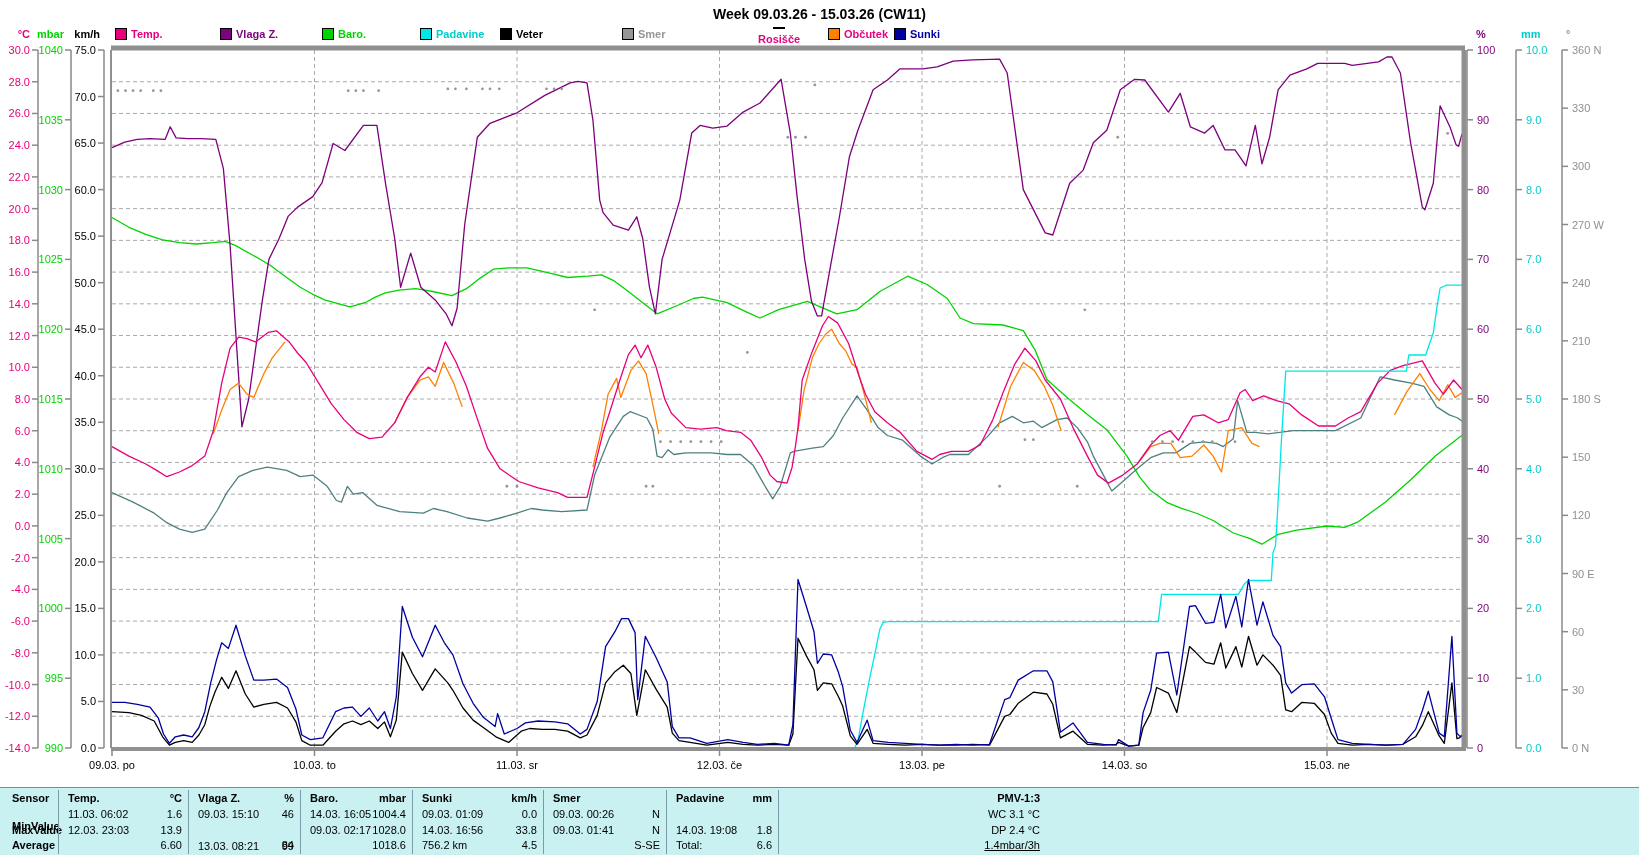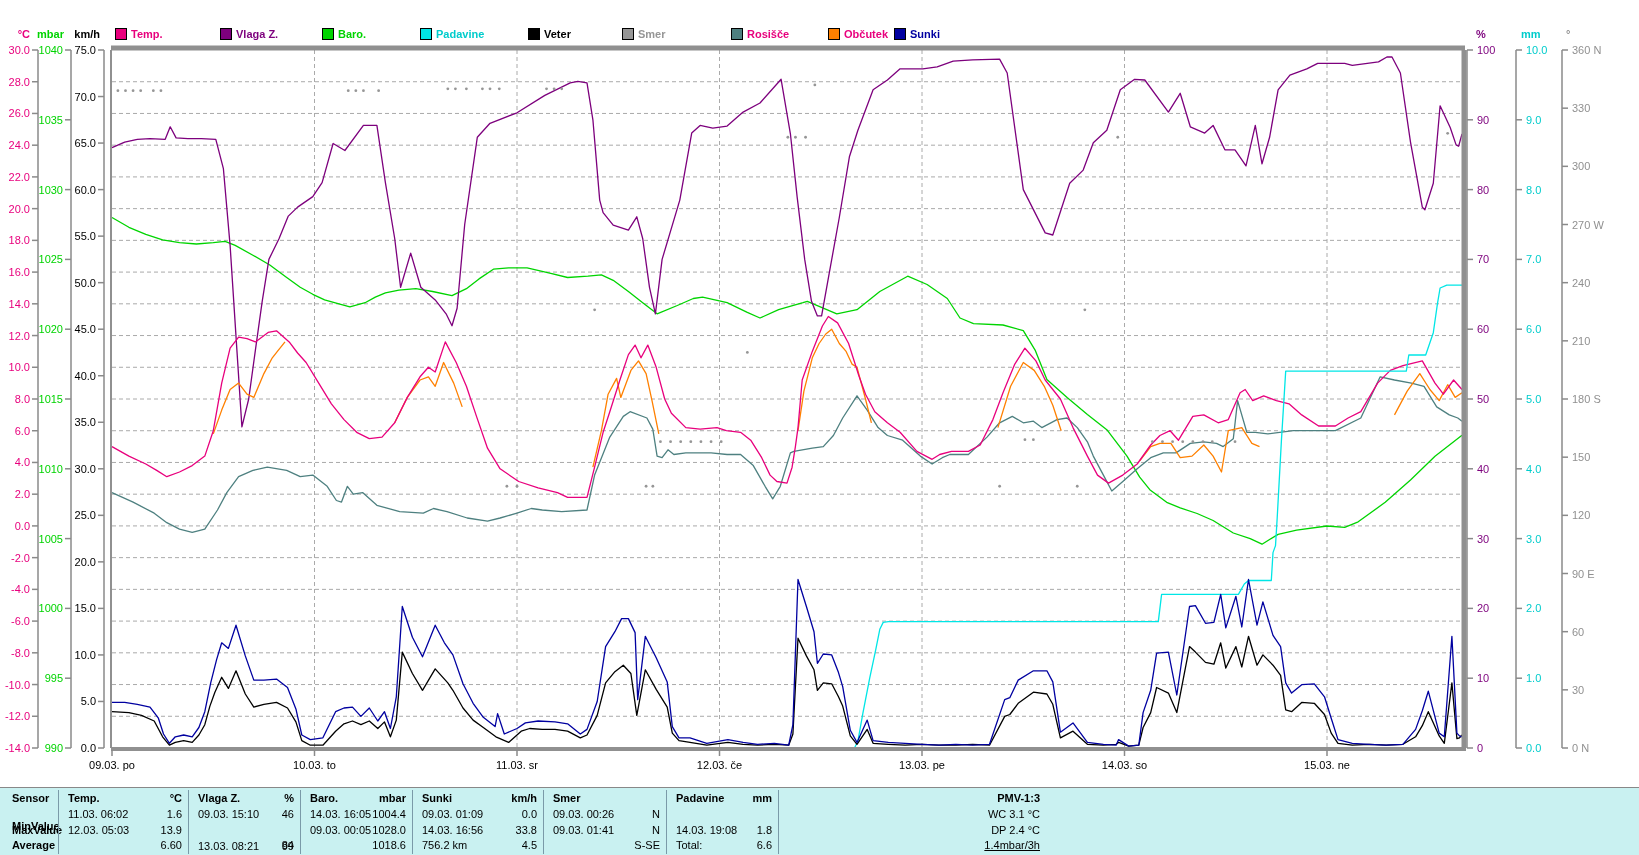--- a/index.html
+++ b/index.html
@@ -16,46 +16,47 @@
   .trow{position:absolute;left:0;width:100%;height:15px;font-size:11px;color:#000;white-space:nowrap;}
   .trow .l{position:absolute;left:8px;}
   .trow .r{position:absolute;right:8px;}
   .trow.c{text-align:right;}
   .bold{font-weight:bold;}
 </style>
 </head>
 <body>
 
 <div id="app">
+  <div id="title">Week 09.03.26 - 15.03.26 (CW11)</div>
   <div id="legend">
       <div class="lg-item" style="left: 115px;">
         <span class="lg-sw" style="background: rgb(232, 0, 125);"></span>
         <span class="lg-lb" style="color: rgb(232, 0, 125);">Temp.</span>
       </div>
       <div class="lg-item" style="left: 220px;">
         <span class="lg-sw" style="background: rgb(125, 0, 125);"></span>
         <span class="lg-lb" style="color: rgb(125, 0, 125);">Vlaga Z.</span>
       </div>
       <div class="lg-item" style="left: 322px;">
         <span class="lg-sw" style="background: rgb(0, 212, 0);"></span>
         <span class="lg-lb" style="color: rgb(0, 212, 0);">Baro.</span>
       </div>
       <div class="lg-item" style="left: 420px;">
         <span class="lg-sw" style="background: rgb(0, 230, 230);"></span>
         <span class="lg-lb" style="color: rgb(0, 204, 204);">Padavine</span>
       </div>
-      <div class="lg-item" style="left: 528px;">
+      <div class="lg-item" style="left: 500px;">
         <span class="lg-sw" style="background: rgb(0, 0, 0);"></span>
         <span class="lg-lb" style="color: rgb(0, 0, 0);">Veter</span>
       </div>
       <div class="lg-item" style="left: 622px;">
         <span class="lg-sw" style="background: rgb(150, 150, 150);"></span>
         <span class="lg-lb" style="color: rgb(150, 150, 150);">Smer</span>
       </div>
-      <div class="lg-item" style="left: 731px;">
+      <div class="lg-item" style="left: 758px; flex-direction: column;">
         <span class="lg-sw" style="background: rgb(78, 128, 128);"></span>
         <span class="lg-lb" style="color: rgb(232, 0, 125);">Rosišče</span>
       </div>
       <div class="lg-item" style="left: 828px;">
         <span class="lg-sw" style="background: rgb(255, 128, 0);"></span>
         <span class="lg-lb" style="color: rgb(232, 0, 125);">Občutek</span>
       </div>
       <div class="lg-item" style="left: 894px;">
         <span class="lg-sw" style="background: rgb(0, 0, 160);"></span>
         <span class="lg-lb" style="color: rgb(0, 0, 160);">Sunki</span>
@@ -373,21 +374,21 @@
       <div class="tcol" style="left: 60px; width: 130px;">
         <div class="trow " style="top: 4px;">
           <span class="l bold">Temp.</span>
           <span class="r bold">°C</span>
         </div>
         <div class="trow " style="top: 20px;">
           <span class="l">11.03. 06:02</span>
           <span class="r">1.6</span>
         </div>
         <div class="trow " style="top: 36px;">
-          <span class="l">12.03. 05:03</span>
+          <span class="l">12.03. 23:03</span>
           <span class="r">13.9</span>
         </div>
         <div class="trow " style="top: 51px;">
           <span class="l"></span>
           <span class="r">6.60</span>
         </div>
       </div>
       <div class="tsep" style="left: 58px;"></div>
       <div class="tcol" style="left: 190px; width: 112px;">
         <div class="trow " style="top: 4px;">
@@ -411,21 +412,21 @@
       <div class="tcol" style="left: 302px; width: 112px;">
         <div class="trow " style="top: 4px;">
           <span class="l bold">Baro.</span>
           <span class="r bold">mbar</span>
         </div>
         <div class="trow " style="top: 20px;">
           <span class="l">14.03. 16:05</span>
           <span class="r">1004.4</span>
         </div>
         <div class="trow " style="top: 36px;">
-          <span class="l">09.03. 00:05</span>
+          <span class="l">09.03. 02:17</span>
           <span class="r">1028.0</span>
         </div>
         <div class="trow " style="top: 51px;">
           <span class="l"></span>
           <span class="r">1018.6</span>
         </div>
       </div>
       <div class="tsep" style="left: 300px;"></div>
       <div class="tcol" style="left: 414px; width: 131px;">
         <div class="trow " style="top: 4px;">

